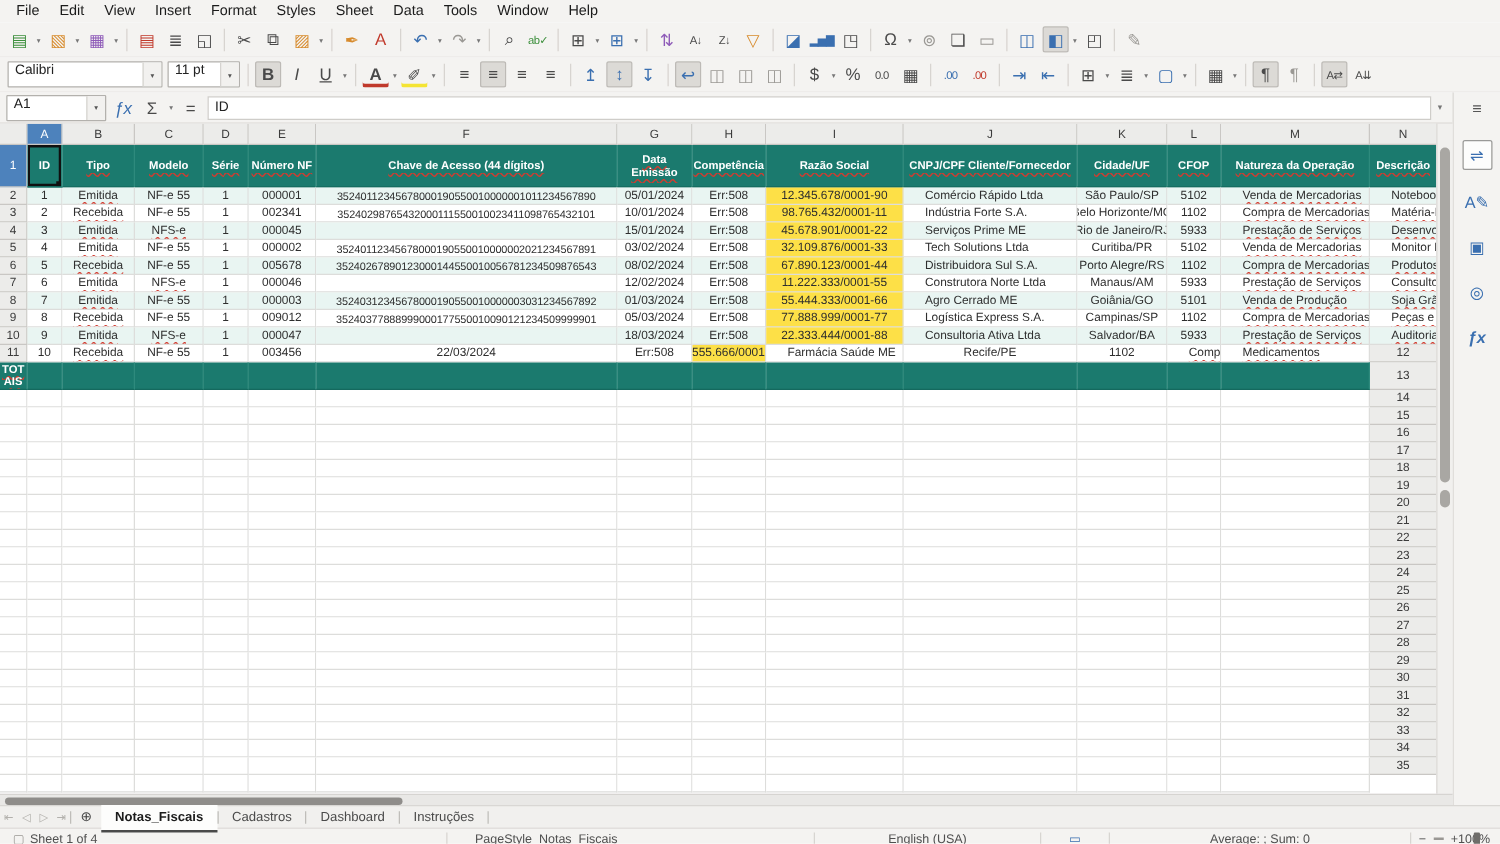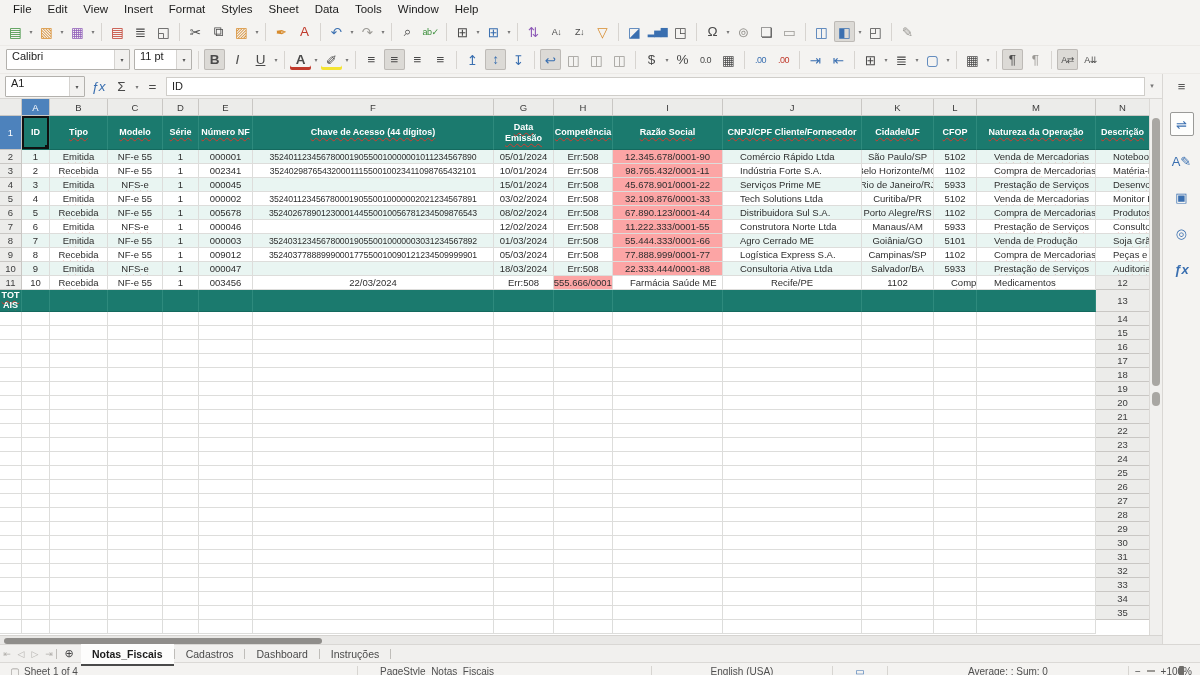--- a/index.html
+++ b/index.html
@@ -36,21 +36,21 @@
   .grid-row{display:flex;height:536px;}
   .grid{width:1150px;height:536px;display:grid;overflow:hidden;background:#fff;font-size:9.5px;
         grid-template-columns:22px 28px 58px 55px 36px 54px 241px 60px 59px 110px 139px 72px 43px 119px 54px;
         grid-template-rows:17px 34px repeat(10,14px) 22px repeat(23,14px);}
   .ch,.rh{background:#ececea;border-right:1px solid #c9c7c4;border-bottom:1px solid #c9c7c4;
           display:flex;align-items:center;justify-content:center;color:#3c3c3c;font-size:9.5px;}
   .ch.sel,.rh.sel{background:#4d82bc;color:#fff;}
   .cell{border-right:1px solid #dddddb;border-bottom:1px solid #dddddb;display:flex;align-items:center;
         justify-content:center;white-space:nowrap;overflow:hidden;color:#2e2e2e;background:#fff;padding:0 1px;}
   .alt{background:#e9f5f2;}
-  .cream{background:#fca5a5;}
+  .cream{background:#fde047;}
   .left{justify-content:flex-start;padding-left:17px;}
   .chave{font-size:8.7px;letter-spacing:-0.1px;}
   .th{background:#1b7a6e;color:#fff;font-weight:bold;font-size:9px;line-height:1.15;display:flex;
       align-items:center;justify-content:center;text-align:center;white-space:normal;overflow:hidden;
       border-right:1px solid #2e8a7d;border-bottom:1px solid #14695e;padding:0 2px;}
   .total{background:#1b7a6e;border-right:1px solid #2e8a7d;border-bottom:1px solid #14695e;color:#fff;
          font-weight:bold;font-size:9px;line-height:1.05;display:flex;align-items:center;justify-content:center;
          text-align:center;word-break:break-all;overflow:hidden;}
   .sq{text-decoration-line:underline;text-decoration-style:wavy;text-decoration-color:#d23b2f;
       text-decoration-thickness:1px;text-underline-offset:2px;}

